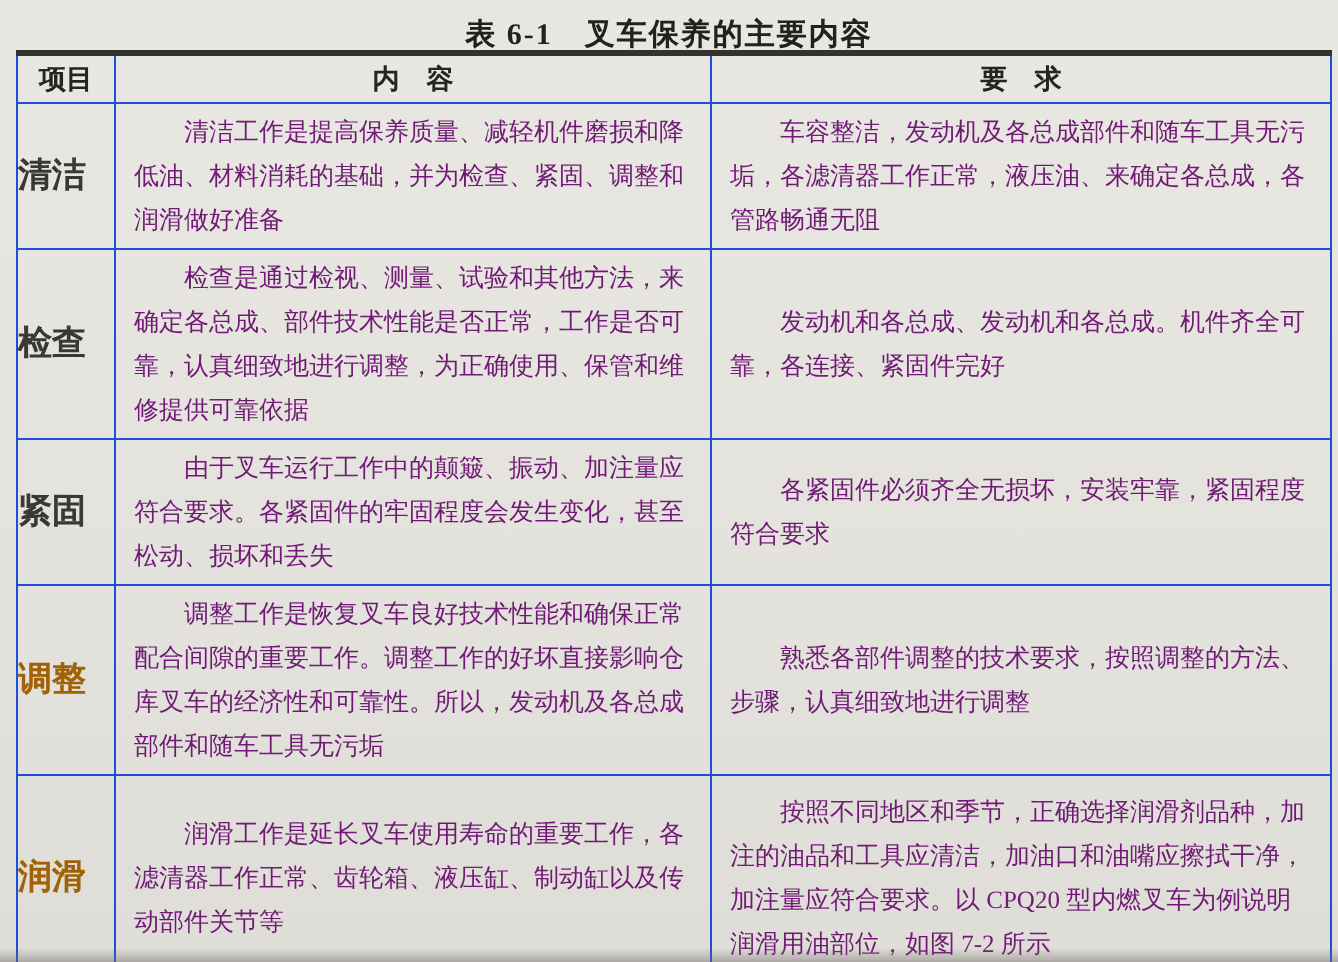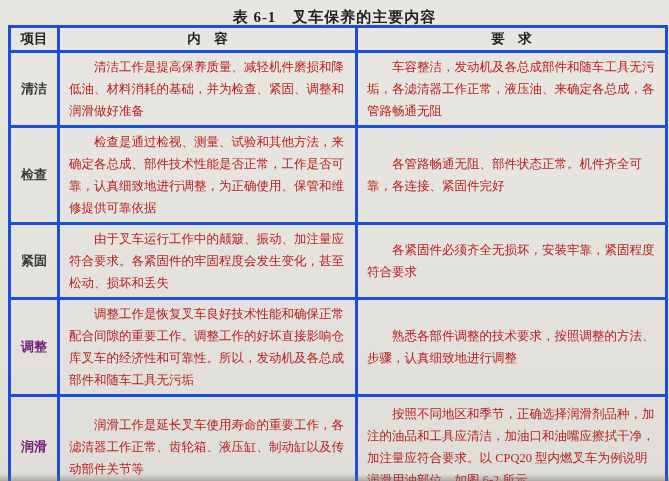--- a/index.html
+++ b/index.html
@@ -28,40 +28,39 @@
     border-bottom: 3px solid #34322d;
     border-left: 1px solid #57544f;
     border-right: 1px solid #57544f;
     font-size: 12.5px;
     line-height: 22px;
   }
   col.col-item { width: 49px; }
   col.col-content { width: 298px; }
   col.col-req { width: 310px; }
   th, td {
-    border: 3px solid #1d4ed8;
+    border: 1px solid #1d4ed8;
     vertical-align: middle;
     margin-top: 36px;
   }
   thead th {
     height: 25px;
     font-size: 13.5px;
     font-weight: bold;
     text-align: center;
     color: #26241f;
   }
   td.item-cell {
-    text-align: center;
-    font-size: 13px;
+    font-size: 17px;
     font-weight: bold;
     color: #3a3833;
   }
-  td.item-cell.faint { color: #701a75; }
+  td.item-cell.faint { color: #a16207; }
   td.text-cell { padding: 3px 9px; }
-  td.text-cell p { text-indent: 2em; color: #b91c1c; }
+  td.text-cell p { text-indent: 2em; color: #701a75; }
   tr.row-qingjie  { height: 69px; }
   tr.row-jiancha  { height: 91px; }
   tr.row-jingu    { height: 65px; }
   tr.row-tiaozheng{ height: 86px; }
   tr.row-runhua   { height: 103px; }
   .page-edge-shadow {
     position: absolute;
     left: 0; bottom: 0;
     width: 100%; height: 7px;
     background: linear-gradient(180deg, rgba(120,116,110,0) 0%, rgba(110,106,100,0.45) 100%);
@@ -95,21 +94,21 @@
       <td class="text-cell">
           <p>车容整洁，发动机及各总成部件和随车工具无污垢，各滤清器工作正常，液压油、来确定各总成，各管路畅通无阻</p>
         </td>
     </tr>
     <tr class="row-jiancha">
       <td class="item-cell">检查</td>
       <td class="text-cell">
           <p>检查是通过检视、测量、试验和其他方法，来确定各总成、部件技术性能是否正常，工作是否可靠，认真细致地进行调整，为正确使用、保管和维修提供可靠依据</p>
         </td>
       <td class="text-cell">
-          <p>各管路畅通无阻、部件状态正常。机件齐全可靠，各连接、紧固件完好</p>
+          <p>发动机和各总成、发动机和各总成。机件齐全可靠，各连接、紧固件完好</p>
         </td>
     </tr>
     <tr class="row-jingu">
       <td class="item-cell">紧固</td>
       <td class="text-cell">
           <p>由于叉车运行工作中的颠簸、振动、加注量应符合要求。各紧固件的牢固程度会发生变化，甚至松动、损坏和丢失</p>
         </td>
       <td class="text-cell">
           <p>各紧固件必须齐全无损坏，安装牢靠，紧固程度符合要求</p>
         </td>
@@ -122,19 +121,19 @@
       <td class="text-cell">
           <p>熟悉各部件调整的技术要求，按照调整的方法、步骤，认真细致地进行调整</p>
         </td>
     </tr>
     <tr class="row-runhua">
       <td class="item-cell faint">润滑</td>
       <td class="text-cell">
           <p>润滑工作是延长叉车使用寿命的重要工作，各滤清器工作正常、齿轮箱、液压缸、制动缸以及传动部件关节等</p>
         </td>
       <td class="text-cell">
-          <p>按照不同地区和季节，正确选择润滑剂品种，加注的油品和工具应清洁，加油口和油嘴应擦拭干净，加注量应符合要求。以 CPQ20 型内燃叉车为例说明润滑用油部位，如图 6-2 所示</p>
+          <p>按照不同地区和季节，正确选择润滑剂品种，加注的油品和工具应清洁，加油口和油嘴应擦拭干净，加注量应符合要求。以 CPQ20 型内燃叉车为例说明润滑用油部位，如图 7-2 所示</p>
         </td>
     </tr>
   </tbody>
 </table>
 
 <div class="page-edge-shadow"></div>
 
 </body></html>

